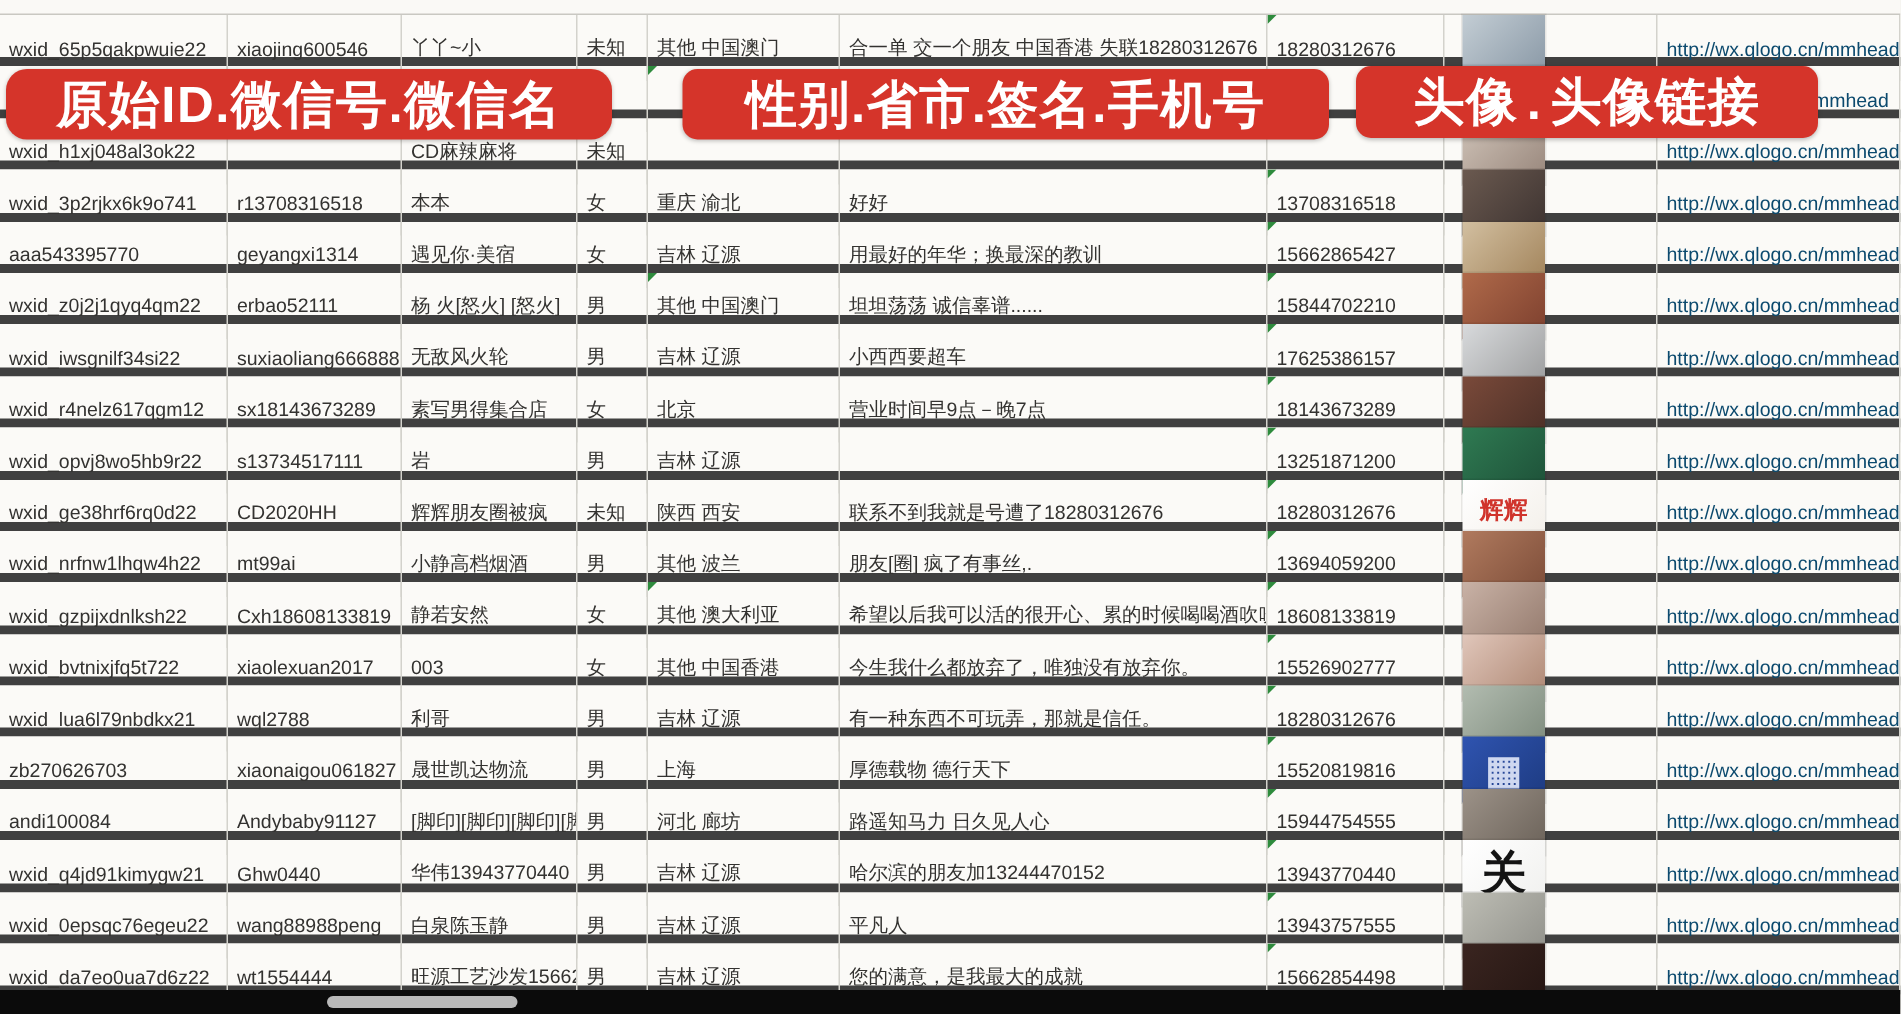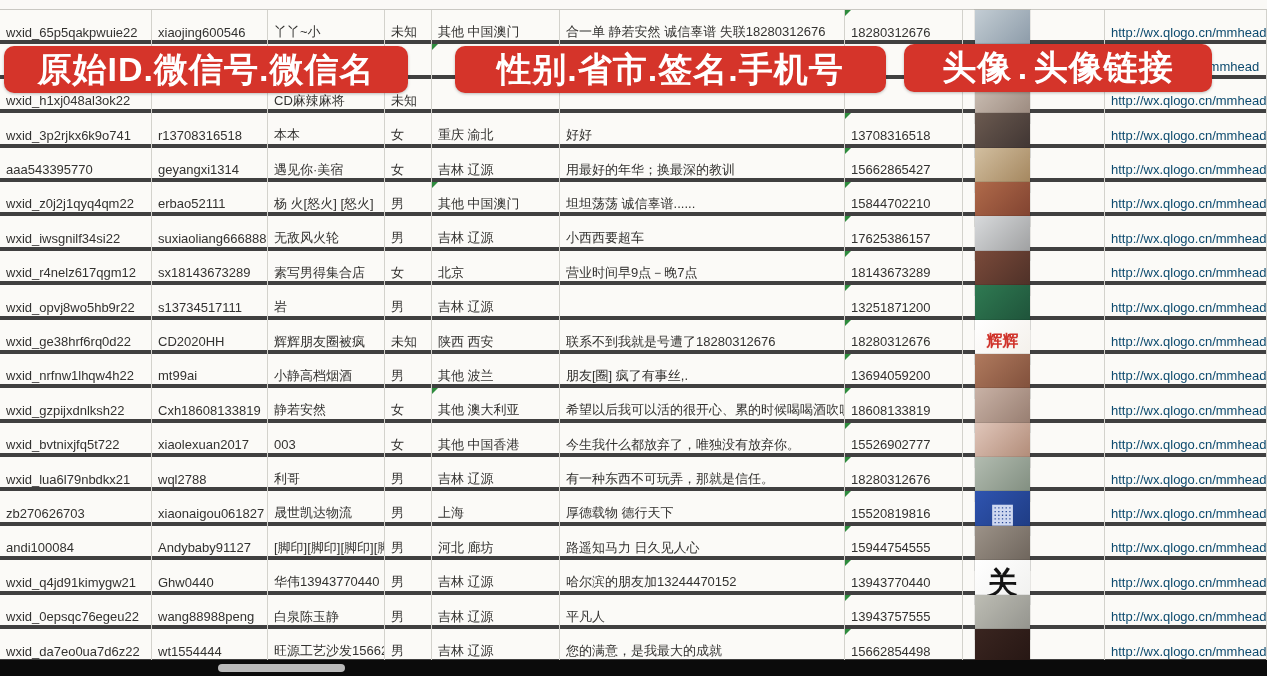--- a/index.html
+++ b/index.html
@@ -12,21 +12,21 @@
   .sheet {
     position:relative; width:1267px; height:676px;
     background:#faf9f6; overflow:hidden;
   }
   .grid { position:absolute; top:0; left:0; width:1267px; }
   .spacer-row { height:10px; border-bottom:1px solid #c9c8c2; }
   .row {
     display:grid;
     grid-template-columns:152px 116px 117px 47px 128px 285px 118px 142px 162px;
     height:34.4px;
-    border-bottom:4px solid #404040;
+    border-bottom:6px solid #404040;
     background:#fbfaf7;
   }
   .row.partial { border-bottom:none; }
   .cell {
     position:relative;
     display:flex; align-items:center;
     padding-left:6px;
     font-size:13px; color:#333230;
     white-space:nowrap; overflow:hidden;
     border-right:1px solid #d3d2cc;
@@ -53,21 +53,21 @@
   }
   .banner {
     position:absolute; z-index:6;
     display:flex; align-items:center; justify-content:center;
     background:#d5342a; color:#ffffff;
     font-weight:bold; font-size:34px; letter-spacing:1px;
     border-radius:10px;
     box-shadow:0 1px 3px rgba(0,0,0,0.25);
     white-space:nowrap;
   }
-  #banner1 { left:4px;   top:46px; width:404px; height:47px; }
+  #banner1 { left:4px;   top:46px; width:404px; height:47px;border-radius:14px; }
   #banner2 { left:455px; top:46px; width:431px; height:47px; }
   #banner3 { left:904px; top:44px; width:308px; height:48px;font-family:Liberation Mono, monospace; }
   .bottom-bar {
     position:absolute; z-index:7; left:0; bottom:0;
     width:1267px; height:16px; background:#0b0b0b;
   }
   .scroll-thumb {
     position:absolute; left:218px; top:4px;
     width:127px; height:8px; border-radius:4px;
     background:#b9b9b9;
@@ -79,21 +79,21 @@
 <div class="sheet">
 
   <div class="grid" id="grid">
     <div class="spacer-row"></div>
   <div class="row">
       <div class="cell c-id">wxid_65p5qakpwuie22</div>
       <div class="cell c-acct">xiaojing600546</div>
       <div class="cell c-name">丫丫~小</div>
       <div class="cell c-gender">未知</div>
       <div class="cell c-region">其他 中国澳门</div>
-      <div class="cell c-sig">合一单 静若安然 诚信辜谱 失联18280312676</div>
+      <div class="cell c-sig">合一单 交一个朋友 中国香港 失联18280312676</div>
       <div class="cell c-phone"><span class="gmark"></span>18280312676</div>
       <div class="cell c-avatar">
         <div class="avatar" style="background: linear-gradient(135deg, rgb(195, 205, 212) 0%, rgb(135, 150, 164) 100%);"></div>
       </div>
       <div class="cell c-url">http://wx.qlogo.cn/mmhead</div>
     </div>
       <div class="row">
       <div class="cell c-id"></div>
       <div class="cell c-acct"></div>
       <div class="cell c-name"></div>

